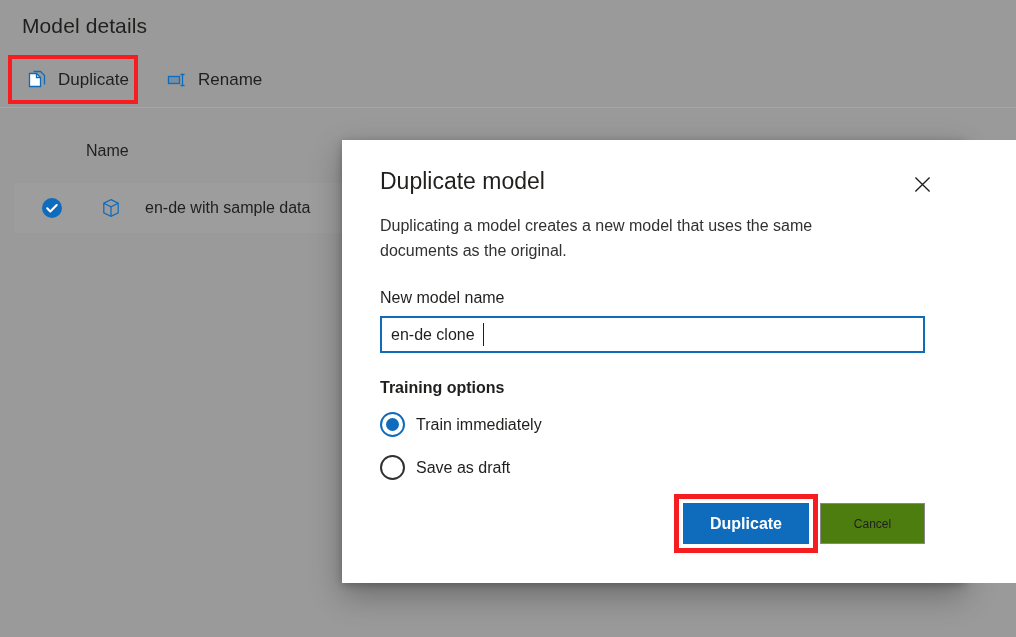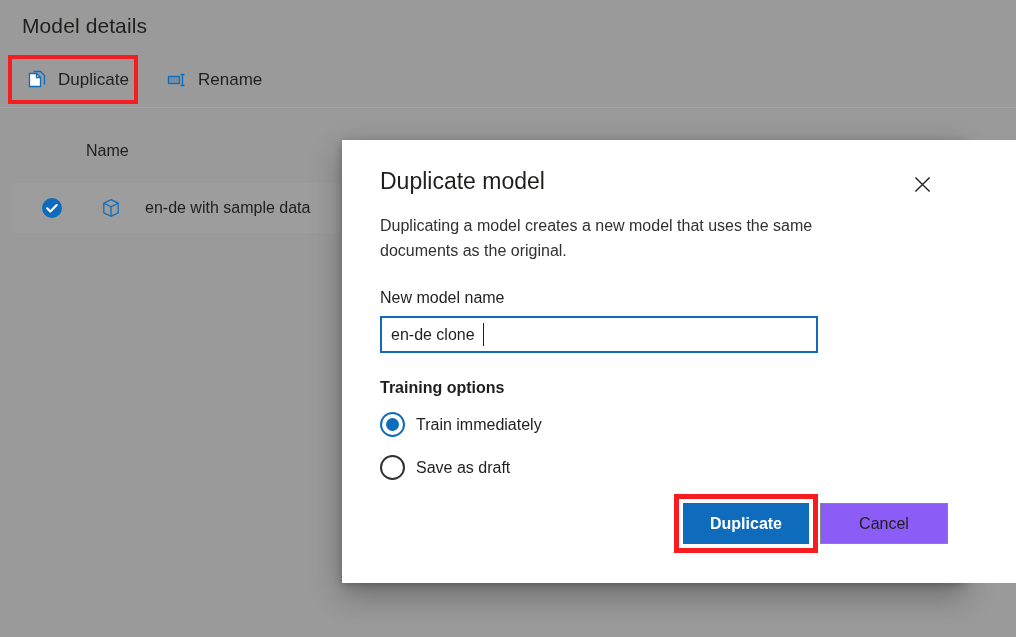--- a/index.html
+++ b/index.html
@@ -152,21 +152,21 @@
   }
   #field-label {
     position: absolute;
     left: 380px; top: 289px;
     font-size: 16px;
     color: #201f1e;
   }
   #model-name-input {
     position: absolute;
     left: 380px; top: 316px;
-    width: 438px; height: 37px;
+    width: 545px; height: 37px;
     border: 2px solid #0f6cbd;
     background: #ffffff;
     font-family: "Liberation Sans", sans-serif;
     font-size: 16px;
     color: #201f1e;
     padding: 0 9px;
     outline: none;
   }
   #caret {
     position: absolute;
@@ -221,26 +221,26 @@
     color: #ffffff;
     border: none;
     font-family: "Liberation Sans", sans-serif;
     font-size: 16px;
     font-weight: bold;
     cursor: pointer;
   }
   #btn-cancel {
     position: absolute;
     left: 820px; top: 503px;
-    width: 128px; height: 41px;
-    background: #8b5cf6;
+    width: 105px; height: 41px;
+    background: #4d7c0f;
     color: #201f1e;
     border: 1px solid #8a8886;
     font-family: "Liberation Sans", sans-serif;
-    font-size: 16px;
+    font-size: 12px;
     cursor: pointer;
   }
   #highlight-dialog-duplicate {
     position: absolute;
     left: 674px; top: 494px;
     width: 144px; height: 59px;
     border: 5px solid #f51d20;
     pointer-events: none;
   }
 </style>

